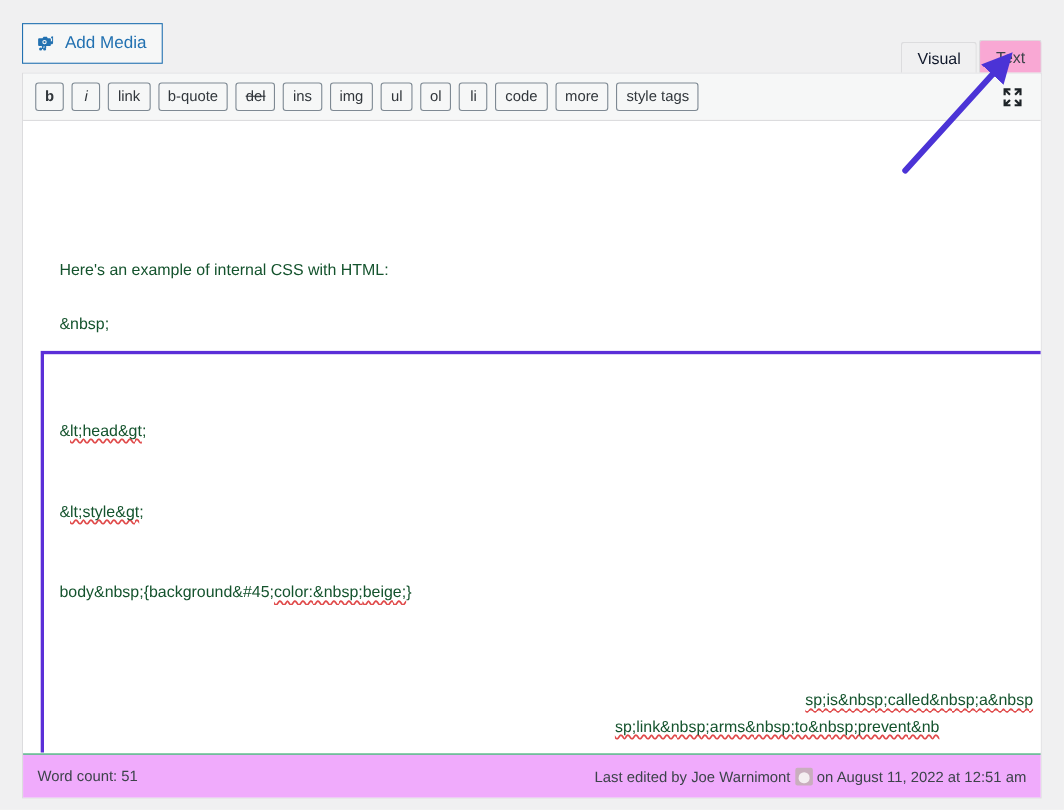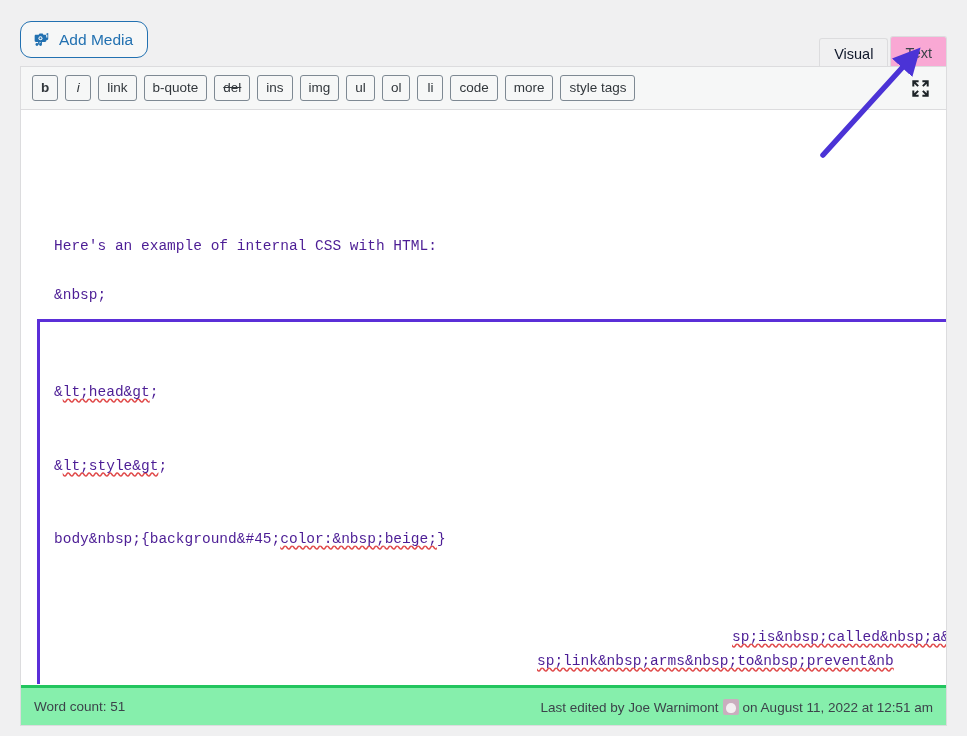--- a/index.html
+++ b/index.html
@@ -29,21 +29,21 @@
   .add-media-btn {
     position: absolute;
     left: 20px; top: 21px;
     height: 37px;
     padding: 0 14px 0 11px;
     display: flex;
     align-items: center;
     gap: 8px;
     background: #f6f7f7;
     border: 1px solid #2271b1;
-    border-radius: 11px;
+    border-radius: 0;
     color: #2271b1;
     font-size: 15.5px;
     cursor: pointer;
     white-space: nowrap;
   }
   .media-icon { display: block; width: 19px; height: 19px; }
 
   .editor-tabs {
     position: absolute;
     right: 20px; top: 27px;
@@ -129,24 +129,24 @@
   }
 
   
   .content-area {
     position: relative;
     height: 574px;
     background: #ffffff;
     overflow: hidden;
   }
   .code-text {
-    font-family: Liberation Mono, monospace;
+    font-family: Liberation Sans, sans-serif;
     font-size: 14.5px;
     line-height: 24.5px;
-    color: #4c1d95;
+    color: #14532d;
     white-space: pre;
   }
   .intro-line {
     position: absolute;
     left: 33px; top: 124px;
   }
   .nbsp-line {
     position: absolute;
     left: 33px; top: 173px;
   }
@@ -174,22 +174,22 @@
     text-decoration-skip-ink: none;
     text-underline-offset: 2px;
   }
 
   
   .editor-footer {
     position: absolute;
     left: 0; bottom: 0;
     width: 925px;
     height: 40px;
-    background: #86efac;
-    border-top: 3px solid #22c55e;
+    background: #f0abfc;
+    border-top: 1px solid #22c55e;
     display: flex;
     align-items: center;
     font-size: 13.5px;
     color: #3c434a;
   }
   .word-count {
     position: absolute;
     left: 13px;
   }
   .last-edited {
@@ -310,21 +310,21 @@
         
         
         
         
         
         
         
       </div>
 
       <div class="code-text" style="position:absolute;left:711px;top:515px;"><span class="sq">sp;is&amp;nbsp;called&amp;nbsp;a&amp;nbsp</span></div>
-      <div class="code-text" style="position:absolute;left:516px;top:539px;"><span class="sq">sp;link&amp;nbsp;arms&amp;nbsp;to&amp;nbsp;prevent&amp;nb</span></div>
+      <div class="code-text" style="position:absolute;left:538px;top:539px;"><span class="sq">sp;link&amp;nbsp;arms&amp;nbsp;to&amp;nbsp;prevent&amp;nb</span></div>
     </div>
 
     <div class="editor-footer">
       <span class="word-count">Word count: 51</span>
       <span class="last-edited">
         <span>Last edited by Joe Warnimont</span>
         <span class="avatar-mini"></span>
         <span>on August 11, 2022 at 12:51 am</span>
       </span>
     </div>

